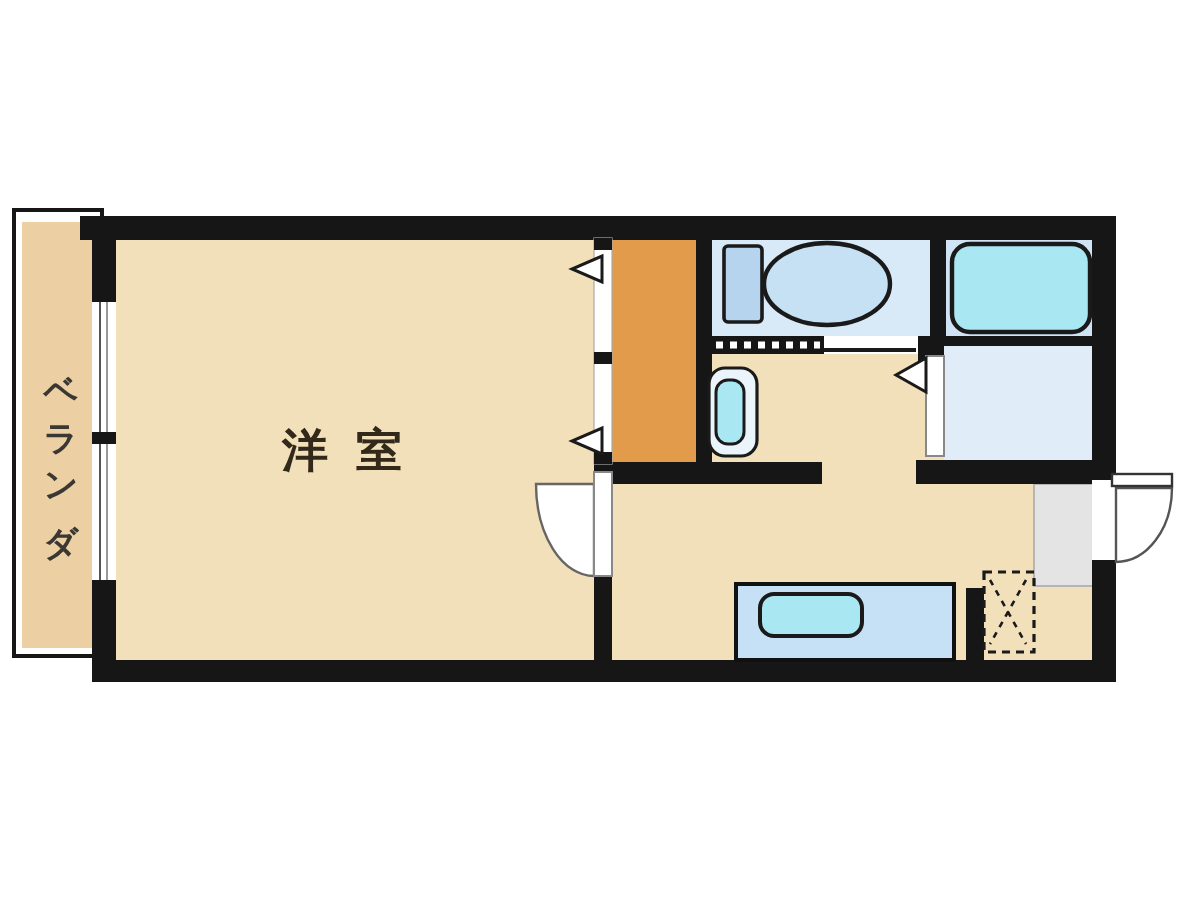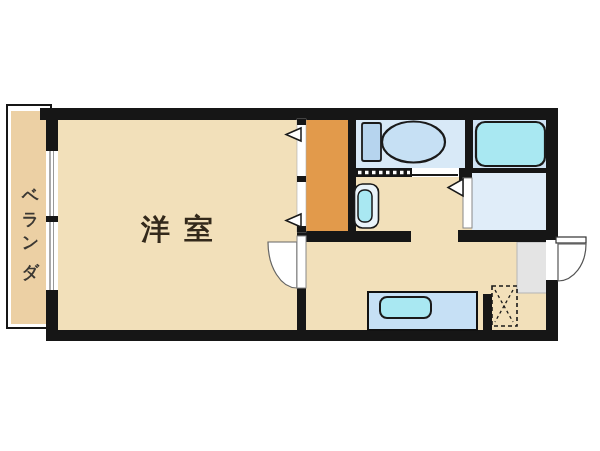--- a/index.html
+++ b/index.html
@@ -3,21 +3,21 @@
 <meta charset="utf-8">
 <style>
   html,body{margin:0;padding:0;background:#fff;}
   #canvas{
     position:relative;width:600px;height:451px;background:#ffffff;overflow:hidden;
     font-family:"Liberation Sans","DejaVu Sans",sans-serif;
   }
   #plan-svg{position:absolute;left:0;top:0;}
   .room-label{
     position:absolute;color:var(--label_text,#33291b);
-    font-weight:bold;font-size:29px;letter-spacing:14px;white-space:nowrap;
+    font-weight:bold;font-size:23px;letter-spacing:14px;white-space:nowrap;
   }
   .balcony-label{
     position:absolute;color:var(--balcony_text,#3b3833);
     font-size:17px;letter-spacing:5px;
     writing-mode:vertical-rl;text-orientation:upright;white-space:nowrap;
     font-weight:bold;
   }
 </style>
 </head>
 <body>

